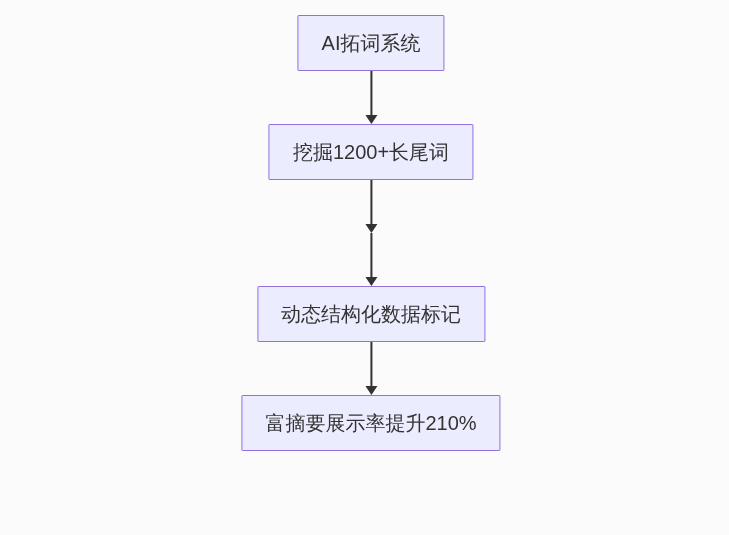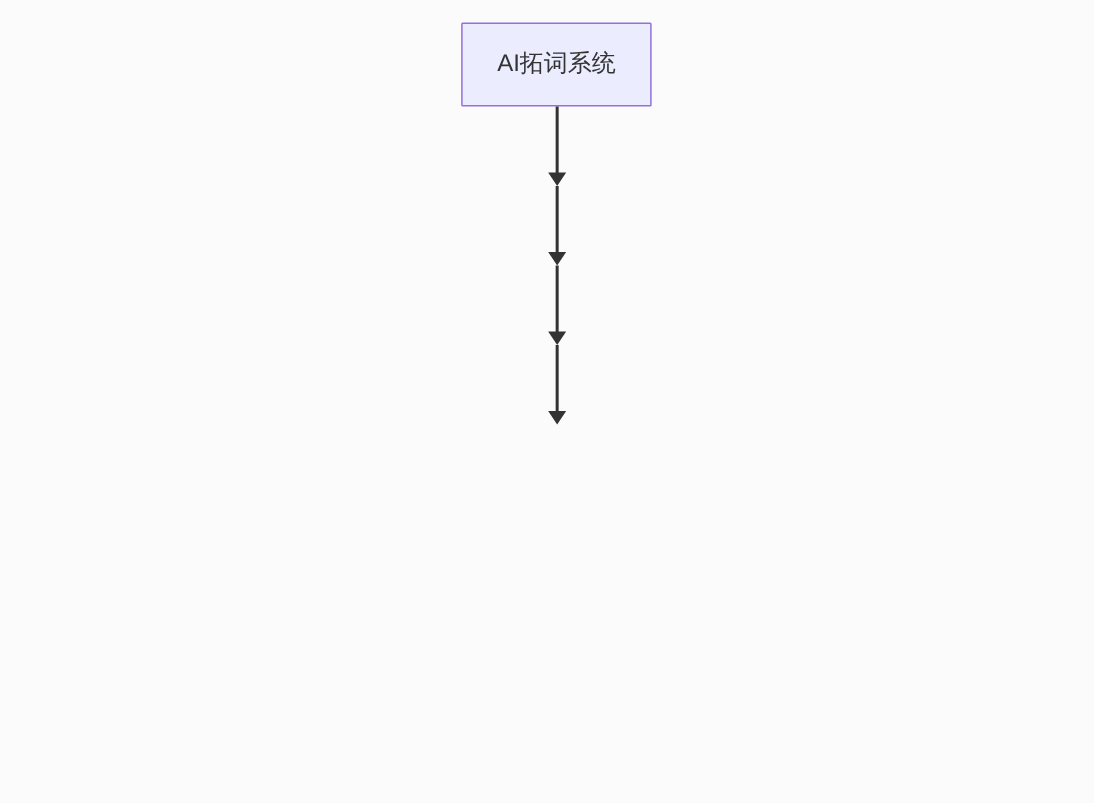--- a/index.html
+++ b/index.html
@@ -27,21 +27,21 @@
     box-sizing: border-box;
     height: 56px;
     display: flex;
     align-items: center;
     justify-content: center;
     padding: 0 23px;
     background: #ECECFF;
     border: 1px solid #9370DB;
     border-radius: 1px;
     color: #333333;
-    font-size: 16px;
+    font-size: 20px;
     line-height: 20px;
     white-space: nowrap;
   }
   .edge {
     display: flex;
     flex-direction: column;
     align-items: center;
     height: 53px;
   }
   .edge-line {
@@ -66,33 +66,42 @@
 
     <div class="node">
       <span>AI拓词系统</span>
     </div>
 
     <div class="edge">
       <div class="edge-line"></div>
       <div class="edge-arrowhead"></div>
     </div>
 
+    <div class="node">
+      <span>挖掘1200+长尾词</span>
+    </div>
 
     <div class="edge">
       <div class="edge-line"></div>
       <div class="edge-arrowhead"></div>
     </div>
 
 
     <div class="edge">
       <div class="edge-line"></div>
       <div class="edge-arrowhead"></div>
     </div>
 
+    <div class="node">
+      <span>动态结构化数据标记</span>
+    </div>
 
     <div class="edge">
       <div class="edge-line"></div>
       <div class="edge-arrowhead"></div>
     </div>
 
+    <div class="node">
+      <span>富摘要展示率提升210%</span>
+    </div>
 
   </div>
 </div>
 
 </body></html>

